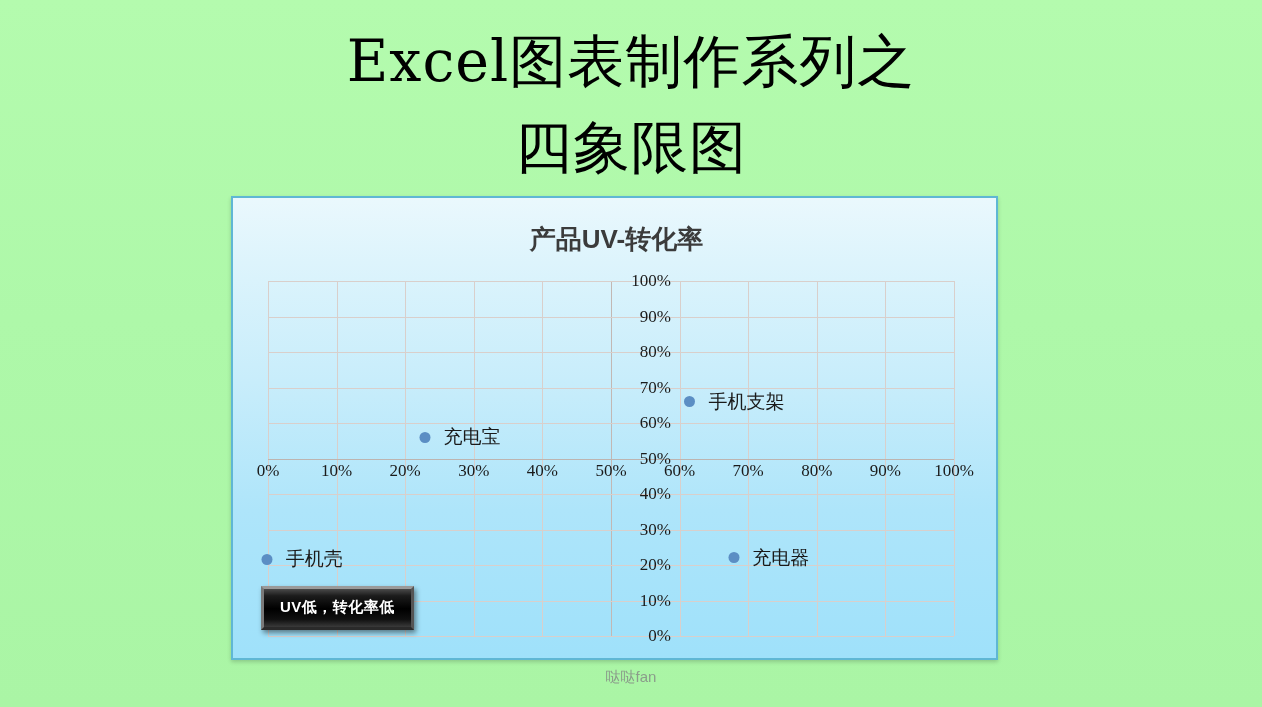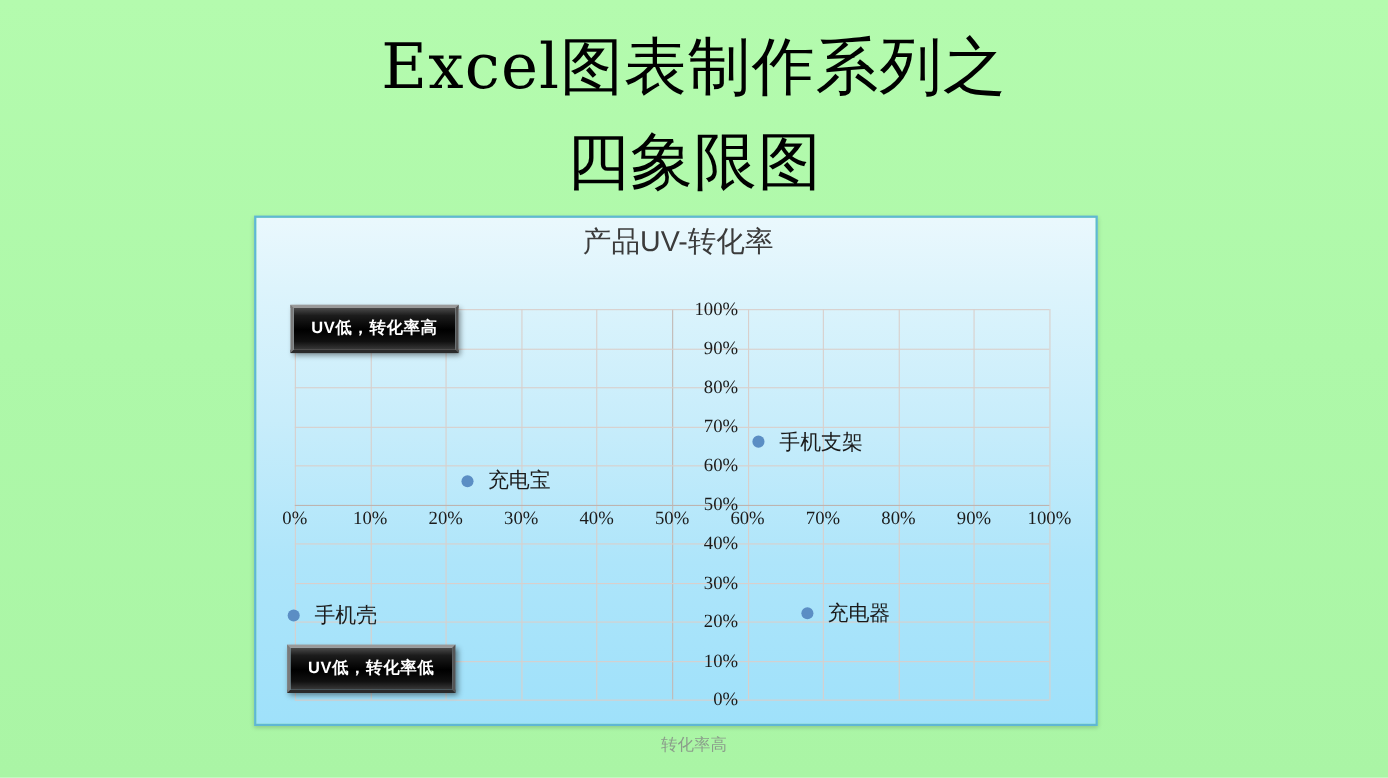--- a/index.html
+++ b/index.html
@@ -33,26 +33,27 @@
     left: 231px; top: 196px;
     width: 767px; height: 464px;
     background: linear-gradient(180deg, #eaf8fd 0%, #ddf4fc 14%, #c8edfb 40%, #aee5fa 68%, #9fe1fa 100%);
     border: 2px solid #5fb7d4;
     box-shadow: 0 2px 4px rgba(0,0,0,0.18);
   }
 
   
   #chart-title {
     position: absolute;
-    left: 0; top: 4px;
+    left: 0; top: 24px;
     width: 767px;
     text-align: center;
     font-size: 26px;
     color: #3b3b3b;
     font-family: "Liberation Sans", sans-serif;
+    font-weight: bold;
   }
 
   
   #plot-area {
     position: absolute;
     left: 35px;   
     top: 83px;    
     width: 686px; 
     height: 355px;
   }
@@ -208,21 +209,20 @@
       <div class="data-point" style="left: 466.48px; top: 120.7px; text-align: center;">
         <span class="data-marker" style="background: rgb(91, 142, 196);"></span>
         <span class="data-label">手机支架</span>
       </div>
       <div class="data-point" style="left: 500.78px; top: 276.9px;">
         <span class="data-marker" style="background: rgb(91, 142, 196);"></span>
         <span class="data-label">充电器</span>
       </div>
     </div>
 
-  <div class="quadrant-box" id="quadrant-top-left">UV低，转化率高</div>
 
 
   <div class="quadrant-box" id="quadrant-bottom-left">UV低，转化率低</div>
 
 
 </div>
 
-<div id="watermark">转化率高</div>
+<div id="watermark">哒哒fan</div>
 
 </body></html>

